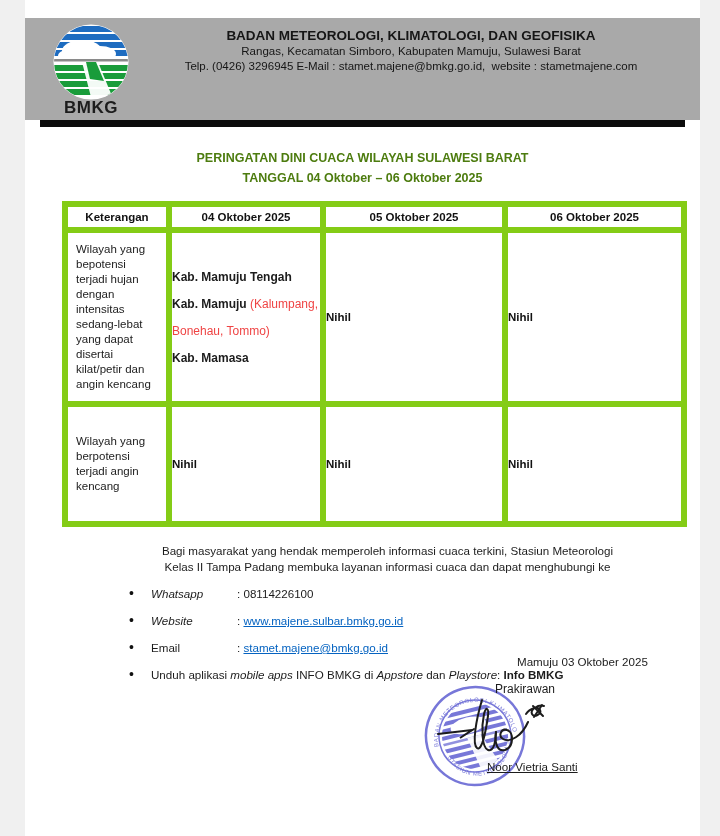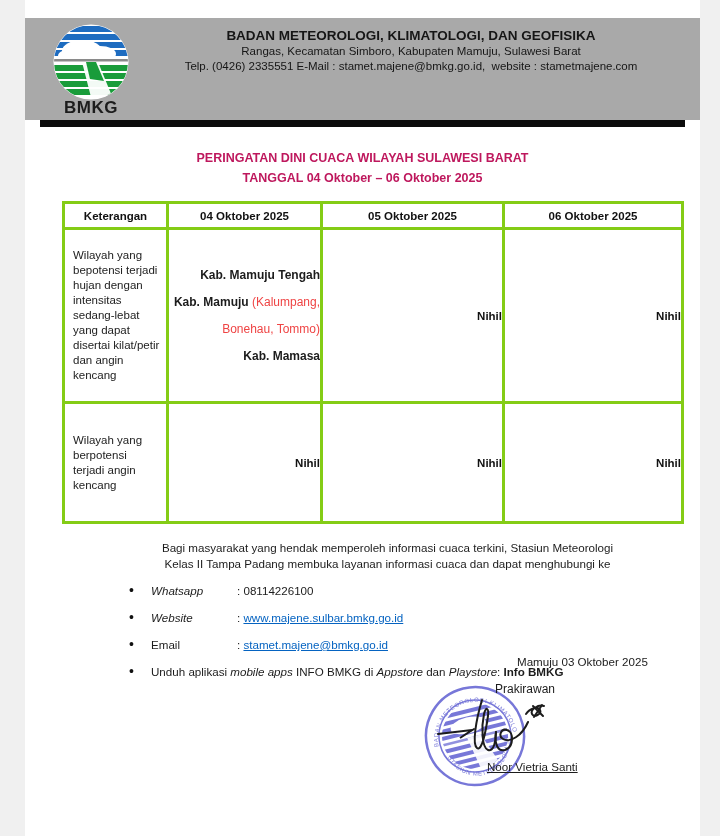--- a/index.html
+++ b/index.html
@@ -40,40 +40,40 @@
   .lh3 { font-size:11px;   line-height:14px; margin-top:2px; }
   .lh4 { font-size:11.5px; line-height:15px; }
   .lh5 { font-size:11.5px; line-height:15px; white-space:pre; }
   .black-bar {
     position:relative; top:18px;
     margin-left:15px; width:645px; height:7px;
     background:#0b0b0b;
   }
   
   .doc-title { margin-top:39px; text-align:center; }
-  .doc-title div { font-weight:bold; font-size:12.5px; line-height:20px; color:#be185d; }
+  .doc-title div { font-weight:bold; font-size:12.5px; line-height:20px; color:#4d7c0f; }
   
   table.warn {
     margin:13px 0 0 37px;
     border-collapse:collapse;
     table-layout:fixed;
     width:619px;
   }
   table.warn col.c1{width:104px} table.warn col.c2{width:154px}
   table.warn col.c3{width:182px} table.warn col.c4{width:179px}
   table.warn th, table.warn td {
-    border:3px solid #84cc16;
+    border:6px solid #84cc16;
     font-size:11.5px;
     vertical-align:middle;
   }
   table.warn th { height:26px; font-weight:bold; text-align:center; color:#111; }
   tr.r1 { height:174px; }
   tr.r2 { height:120px; }
   td.ket { text-align:left; padding:6px 6px 6px 8px; line-height:15px; color:#222; }
-  td.ctr { text-align:right; }
+  td.ctr { text-align:left; }
   .nihil { font-weight:bold; color:#111; }
   .kabline { font-weight:bold; font-size:12px; color:#1c1c1c; margin:13px 0; }
   .kabreg { font-weight:normal; color:#ef4444; }
   
   .info { margin:16px 0 0 90px; width:545px; font-size:11.6px; color:#1c1c1c; }
   .info-intro { line-height:16px;text-align:center; }
   ul.contacts { list-style:none; margin:12px 0 16px 12px; }
   ul.contacts li { position:relative; padding-left:24px; margin-bottom:13px; line-height:14px; }
   ul.contacts li::before {
     content:"•"; position:absolute; left:2px; top:-1px; font-size:14px; color:#111;
@@ -120,21 +120,21 @@
           <rect x="0" y="66" width="78" height="6" fill="#199c3a"></rect>
           <polygon points="30,39 46,39 62,78 40,78" fill="#ffffff" opacity="0.95"></polygon>
           <polygon points="34,39 44,39 52,58 38,56" fill="#199c3a"></polygon>
         </g>
       </svg>
     </div>
     <div class="logo-label">BMKG</div>
     <div class="lh-text">
       <div class="lh1">BADAN METEOROLOGI, KLIMATOLOGI, DAN GEOFISIKA</div>
       <div class="lh4">Rangas, Kecamatan Simboro, Kabupaten Mamuju, Sulawesi Barat</div>
-      <div class="lh5">Telp. (0426) 2335551 E-Mail : stamet.majene@bmkg.go.id,  website : stametmajene.com</div>
+      <div class="lh5">Telp. (0426) 3296945 E-Mail : stamet.majene@bmkg.go.id,  website : stametmajene.com</div>
     </div>
   </div>
   <div class="black-bar"></div>
 
   <div class="doc-title">
     <div>PERINGATAN DINI CUACA WILAYAH SULAWESI BARAT</div>
     <div>TANGGAL 04 Oktober – 06 Oktober 2025</div>
   </div>
 
   <table class="warn">

